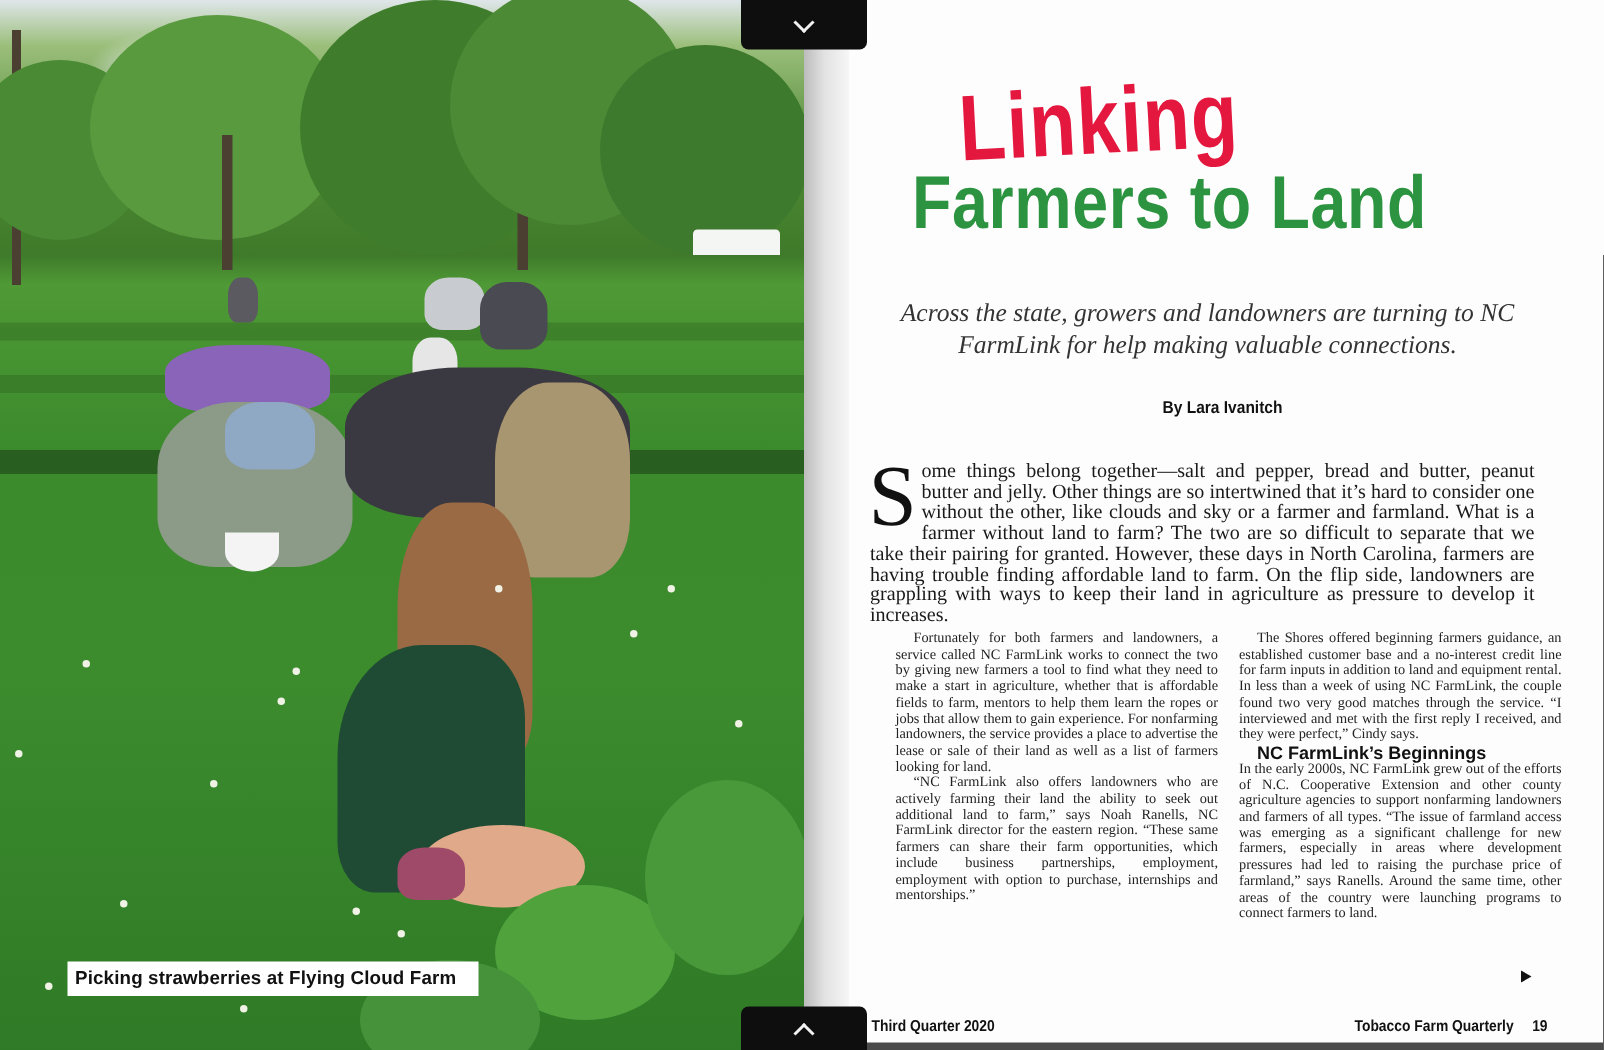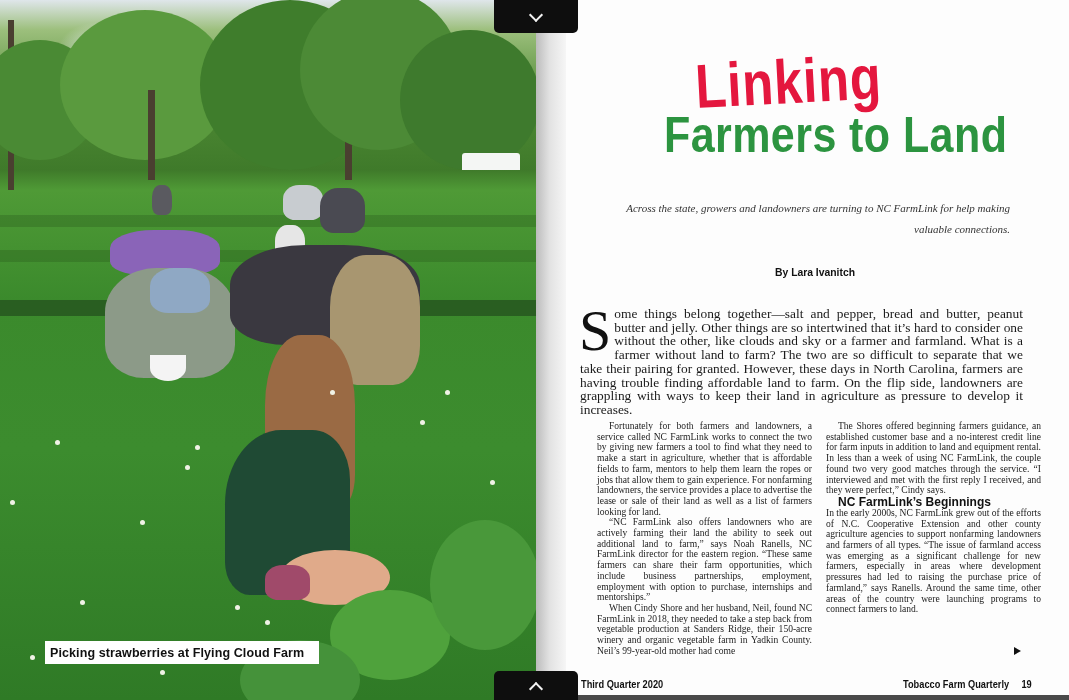--- a/index.html
+++ b/index.html
@@ -17,26 +17,26 @@
   .field-row { position:absolute; left:0; height:12px; width:536px; background:rgba(30,70,20,0.25); }
   .clover { position:absolute; width:5px; height:5px; border-radius:50%; background:#f0f2e6; }
   .person { position:absolute; border-radius:40% 40% 30% 30%; }
   .tunnel { position:absolute; left:462px; top:153px; width:58px; height:17px; background:#f4f6f4; border-radius:3px 3px 0 0; }
   .caption-box { position:absolute; left:45px; top:641px; background:#ffffff; padding:2px 15px 3px 5px; }
   .caption { font-family:"Liberation Sans", sans-serif; font-weight:bold; font-size:12.5px; color:#111; letter-spacing:0.1px; white-space:nowrap; }
   .gutter { position:absolute; left:536px; top:0; width:30px; height:700px;
     background:linear-gradient(to right, #bcbcbc 0%, #e2e2e2 45%, #f6f6f6 100%); }
   
   .text-page { position:absolute; left:566px; top:0; width:503px; height:700px; background:#fdfdfd; }
-  .title-wrap { position:absolute; left:662px; top:58px; width:370px; height:110px; }
+  .title-wrap { position:absolute; left:606px; top:58px; width:370px; height:110px; }
   .title-linking { position:absolute; left:35px; top:-2px; font-family:"Liberation Sans", sans-serif; font-weight:bold;
     font-size:62px; color:#e4173e; transform:rotate(-3deg) scaleX(0.82); transform-origin:left bottom; letter-spacing:1px; line-height:1; }
   .title-farmers { position:absolute; left:2px; top:52px; font-family:"Liberation Sans", sans-serif; font-weight:bold;
     font-size:50px; color:#2c9440; transform:scaleX(0.86); transform-origin:left top; line-height:1; white-space:nowrap; letter-spacing:0.5px; }
-  .deck { position:absolute; left:600px; top:198px; width:410px; text-align:right; font-style:italic; font-size:11px; line-height:21px; color:#333; }
+  .deck { position:absolute; left:600px; top:198px; width:410px; text-align:center; font-style:italic; font-size:17px; line-height:21px; color:#333; }
   .byline { position:absolute; left:740px; top:266px; width:150px; text-align:center; font-family:"Liberation Sans", sans-serif; font-weight:bold; font-size:11.5px; color:#111; transform:scaleX(0.9); }
   .lede { position:absolute; left:580px; top:307px; width:443px; font-size:13.4px; line-height:13.7px; color:#1a1a1a; text-align:justify; }
   .dropcap { float:left; font-size:58px; line-height:44px; margin:2px 3px 0 -1px; color:#111; }
   .col { position:absolute; top:421px; width:215px; font-size:9.55px; line-height:10.7px; color:#222; text-align:justify;margin-left:16px; }
   .col p { margin:0; text-indent:12px; }
   .col-left { left:581px; }
   .col-right { left:810px; }
   .col p.noindent { text-indent:0; }
   .subhead { font-family:"Liberation Sans", sans-serif; font-weight:bold; font-size:12px; color:#111; margin:10px 0 0 0; text-indent:0; line-height:12px; }
   .end-arrow { position:absolute; left:1014px; top:647px; width:0; height:0; border-top:4.5px solid transparent; border-bottom:4.5px solid transparent; border-left:7px solid #111; }
@@ -125,21 +125,20 @@
   <div class="deck">Across the state, growers and landowners are turning to NC FarmLink for help making valuable connections.</div>
   <div class="byline">By Lara Ivanitch</div>
 
   <div class="lede">
     <span class="dropcap">S</span><span>ome things belong together—salt and pepper, bread and butter, peanut butter and jelly. Other things are so intertwined that it’s hard to consider one without the other, like clouds and sky or a farmer and farmland. What is a farmer without land to farm? The two are so difficult to separate that we take their pairing for granted. However, these days in North Carolina, farmers are having trouble finding affordable land to farm. On the flip side, landowners are grappling with ways to keep their land in agriculture as pressure to develop it increases.</span>
   </div>
 
   <div class="col col-left">
     <p>Fortunately for both farmers and landowners, a service called NC FarmLink works to connect the two by giving new farmers a tool to find what they need to make a start in agriculture, whether that is affordable fields to farm, mentors to help them learn the ropes or jobs that allow them to gain experience. For nonfarming landowners, the service provides a place to advertise the lease or sale of their land as well as a list of farmers looking for land.</p>
     <p>“NC FarmLink also offers landowners who are actively farming their land the ability to seek out additional land to farm,” says Noah Ranells, NC FarmLink director for the eastern region. “These same farmers can share their farm opportunities, which include business partnerships, employment, employment with option to purchase, internships and mentorships.”</p>
-    <p>When Cindy Shore and her husband, Neil, found NC FarmLink in 2018, they needed to take a step back from vegetable production at Sanders Ridge, their 150-acre winery and organic vegetable farm in Yadkin County. Neil’s 99-year-old mother had come</p>
   </div>
 
   <div class="col col-right">
     <p>The Shores offered beginning farmers guidance, an established customer base and a no-interest credit line for farm inputs in addition to land and equipment rental. In less than a week of using NC FarmLink, the couple found two very good matches through the service. “I interviewed and met with the first reply I received, and they were perfect,” Cindy says.</p>
     <p class="subhead">NC FarmLink’s Beginnings</p>
     <p class="noindent">In the early 2000s, NC FarmLink grew out of the efforts of N.C. Cooperative Extension and other county agriculture agencies to support nonfarming landowners and farmers of all types. “The issue of farmland access was emerging as a significant challenge for new farmers, especially in areas where development pressures had led to raising the purchase price of farmland,” says Ranells. Around the same time, other areas of the country were launching programs to connect farmers to land.</p>
   </div>
 
   <div class="end-arrow"></div>
 

